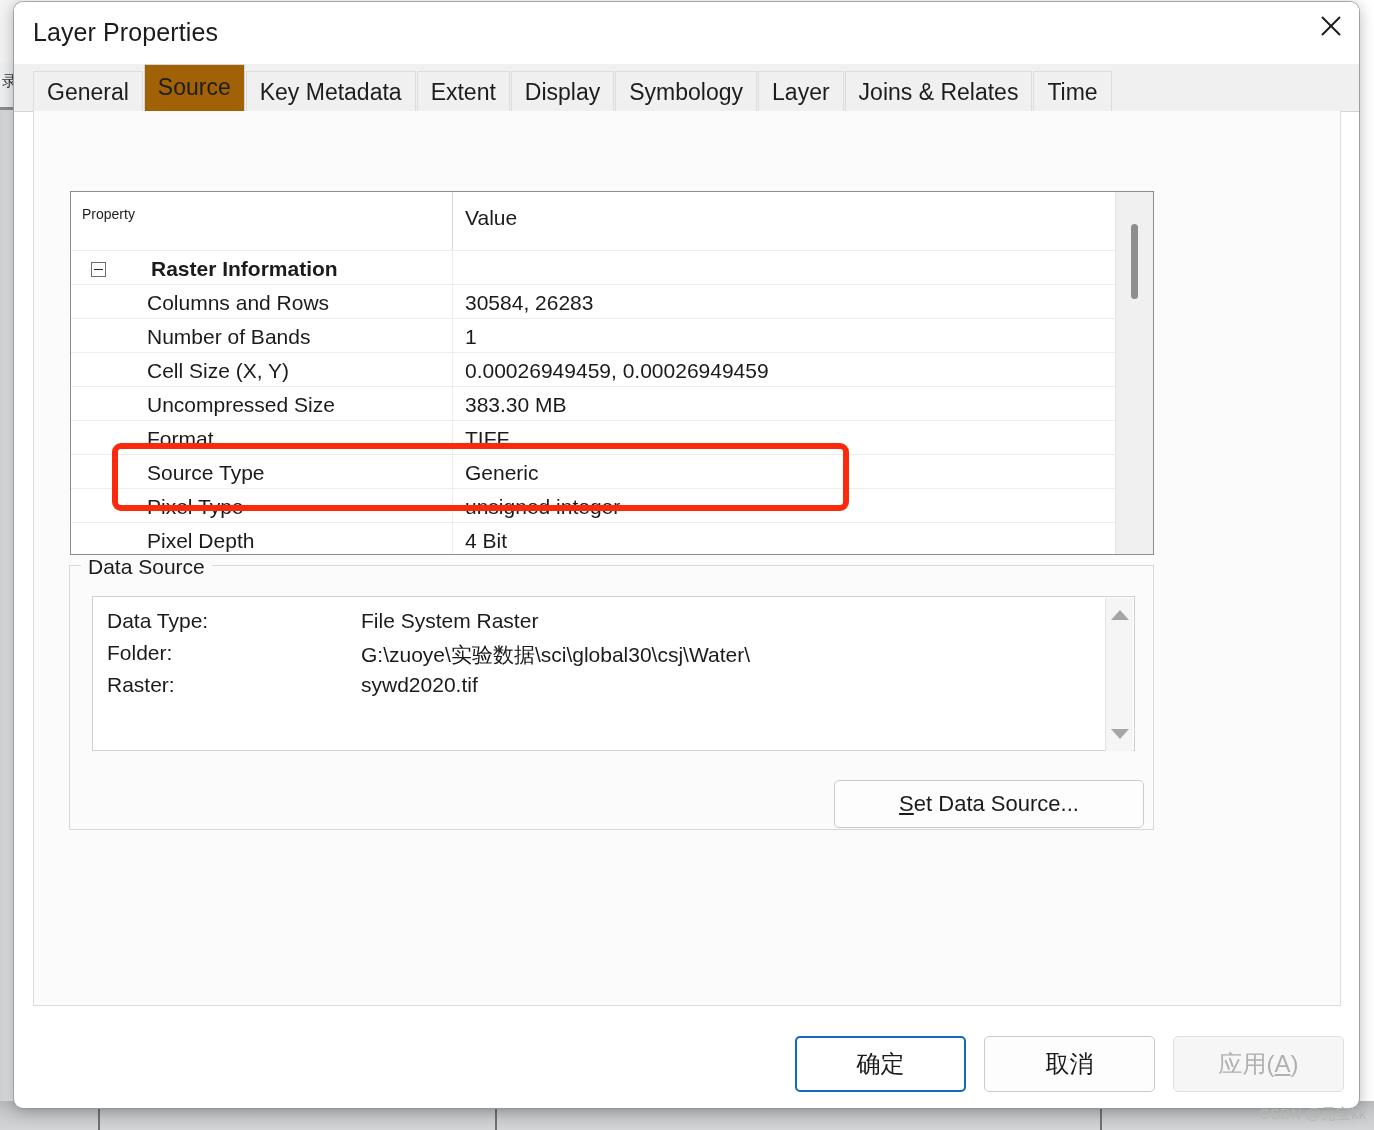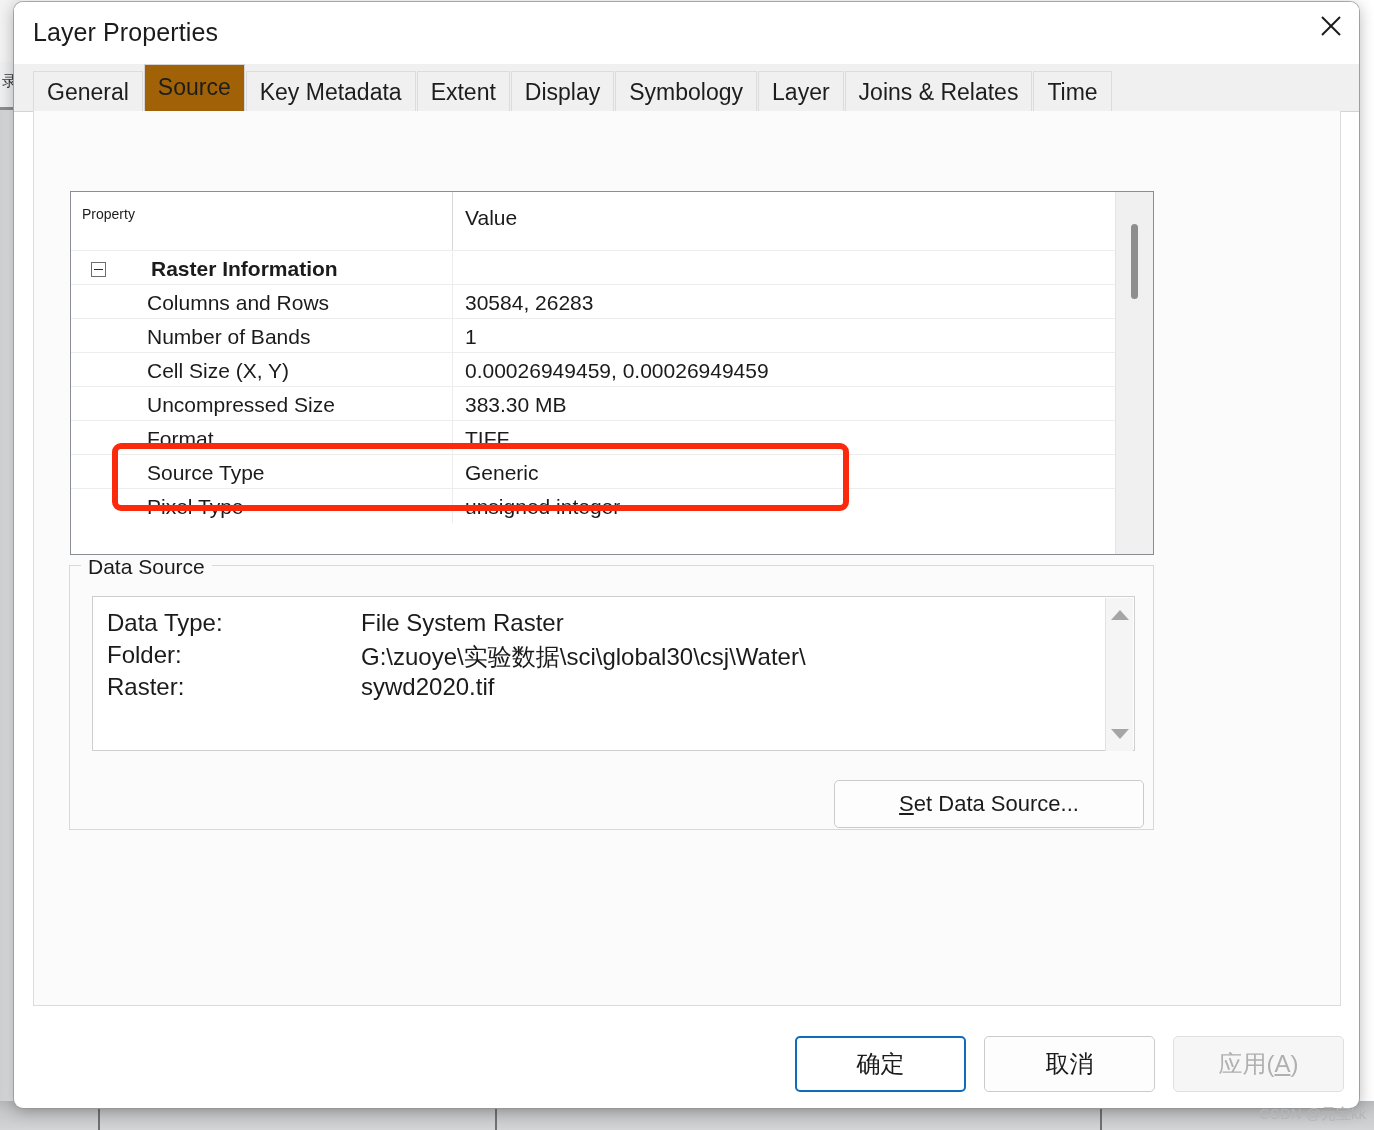--- a/index.html
+++ b/index.html
@@ -325,21 +325,21 @@
     left: 58px;
     top: 485px;
     width: 1043px;
     height: 155px;
     background: #ffffff;
     border: 1px solid #cfcfcf;
     box-sizing: border-box;
   }
   .ds-line {
     position: absolute;
-    font-size: 24px;
+    font-size: 21px;
     color: #1b1b1b;
     white-space: nowrap;
   }
   .ds-label-col { left: 14px; }
   .ds-value-col { left: 268px; }
 
   
   .ds-scroll {
     position: absolute;
     right: 1px;
@@ -525,20 +525,25 @@
         <div class="pname indent">Source Type</div>
         <div class="pval">Generic</div>
       </div>
 
       <div class="prow" style="top:296px;">
         <div class="vdiv"></div>
         <div class="pname indent">Pixel Type</div>
         <div class="pval">unsigned integer</div>
       </div>
 
+      <div class="prow" style="top:330px;">
+        <div class="vdiv"></div>
+        <div class="pname indent">Pixel Depth</div>
+        <div class="pval">4 Bit</div>
+      </div>
 
       <div class="grid-scroll">
         <div class="grid-thumb"></div>
       </div>
     </div>
 
     <div class="redbox"></div>
 
     <div class="groupbox"></div>
     <div class="group-legend">Data Source</div>

